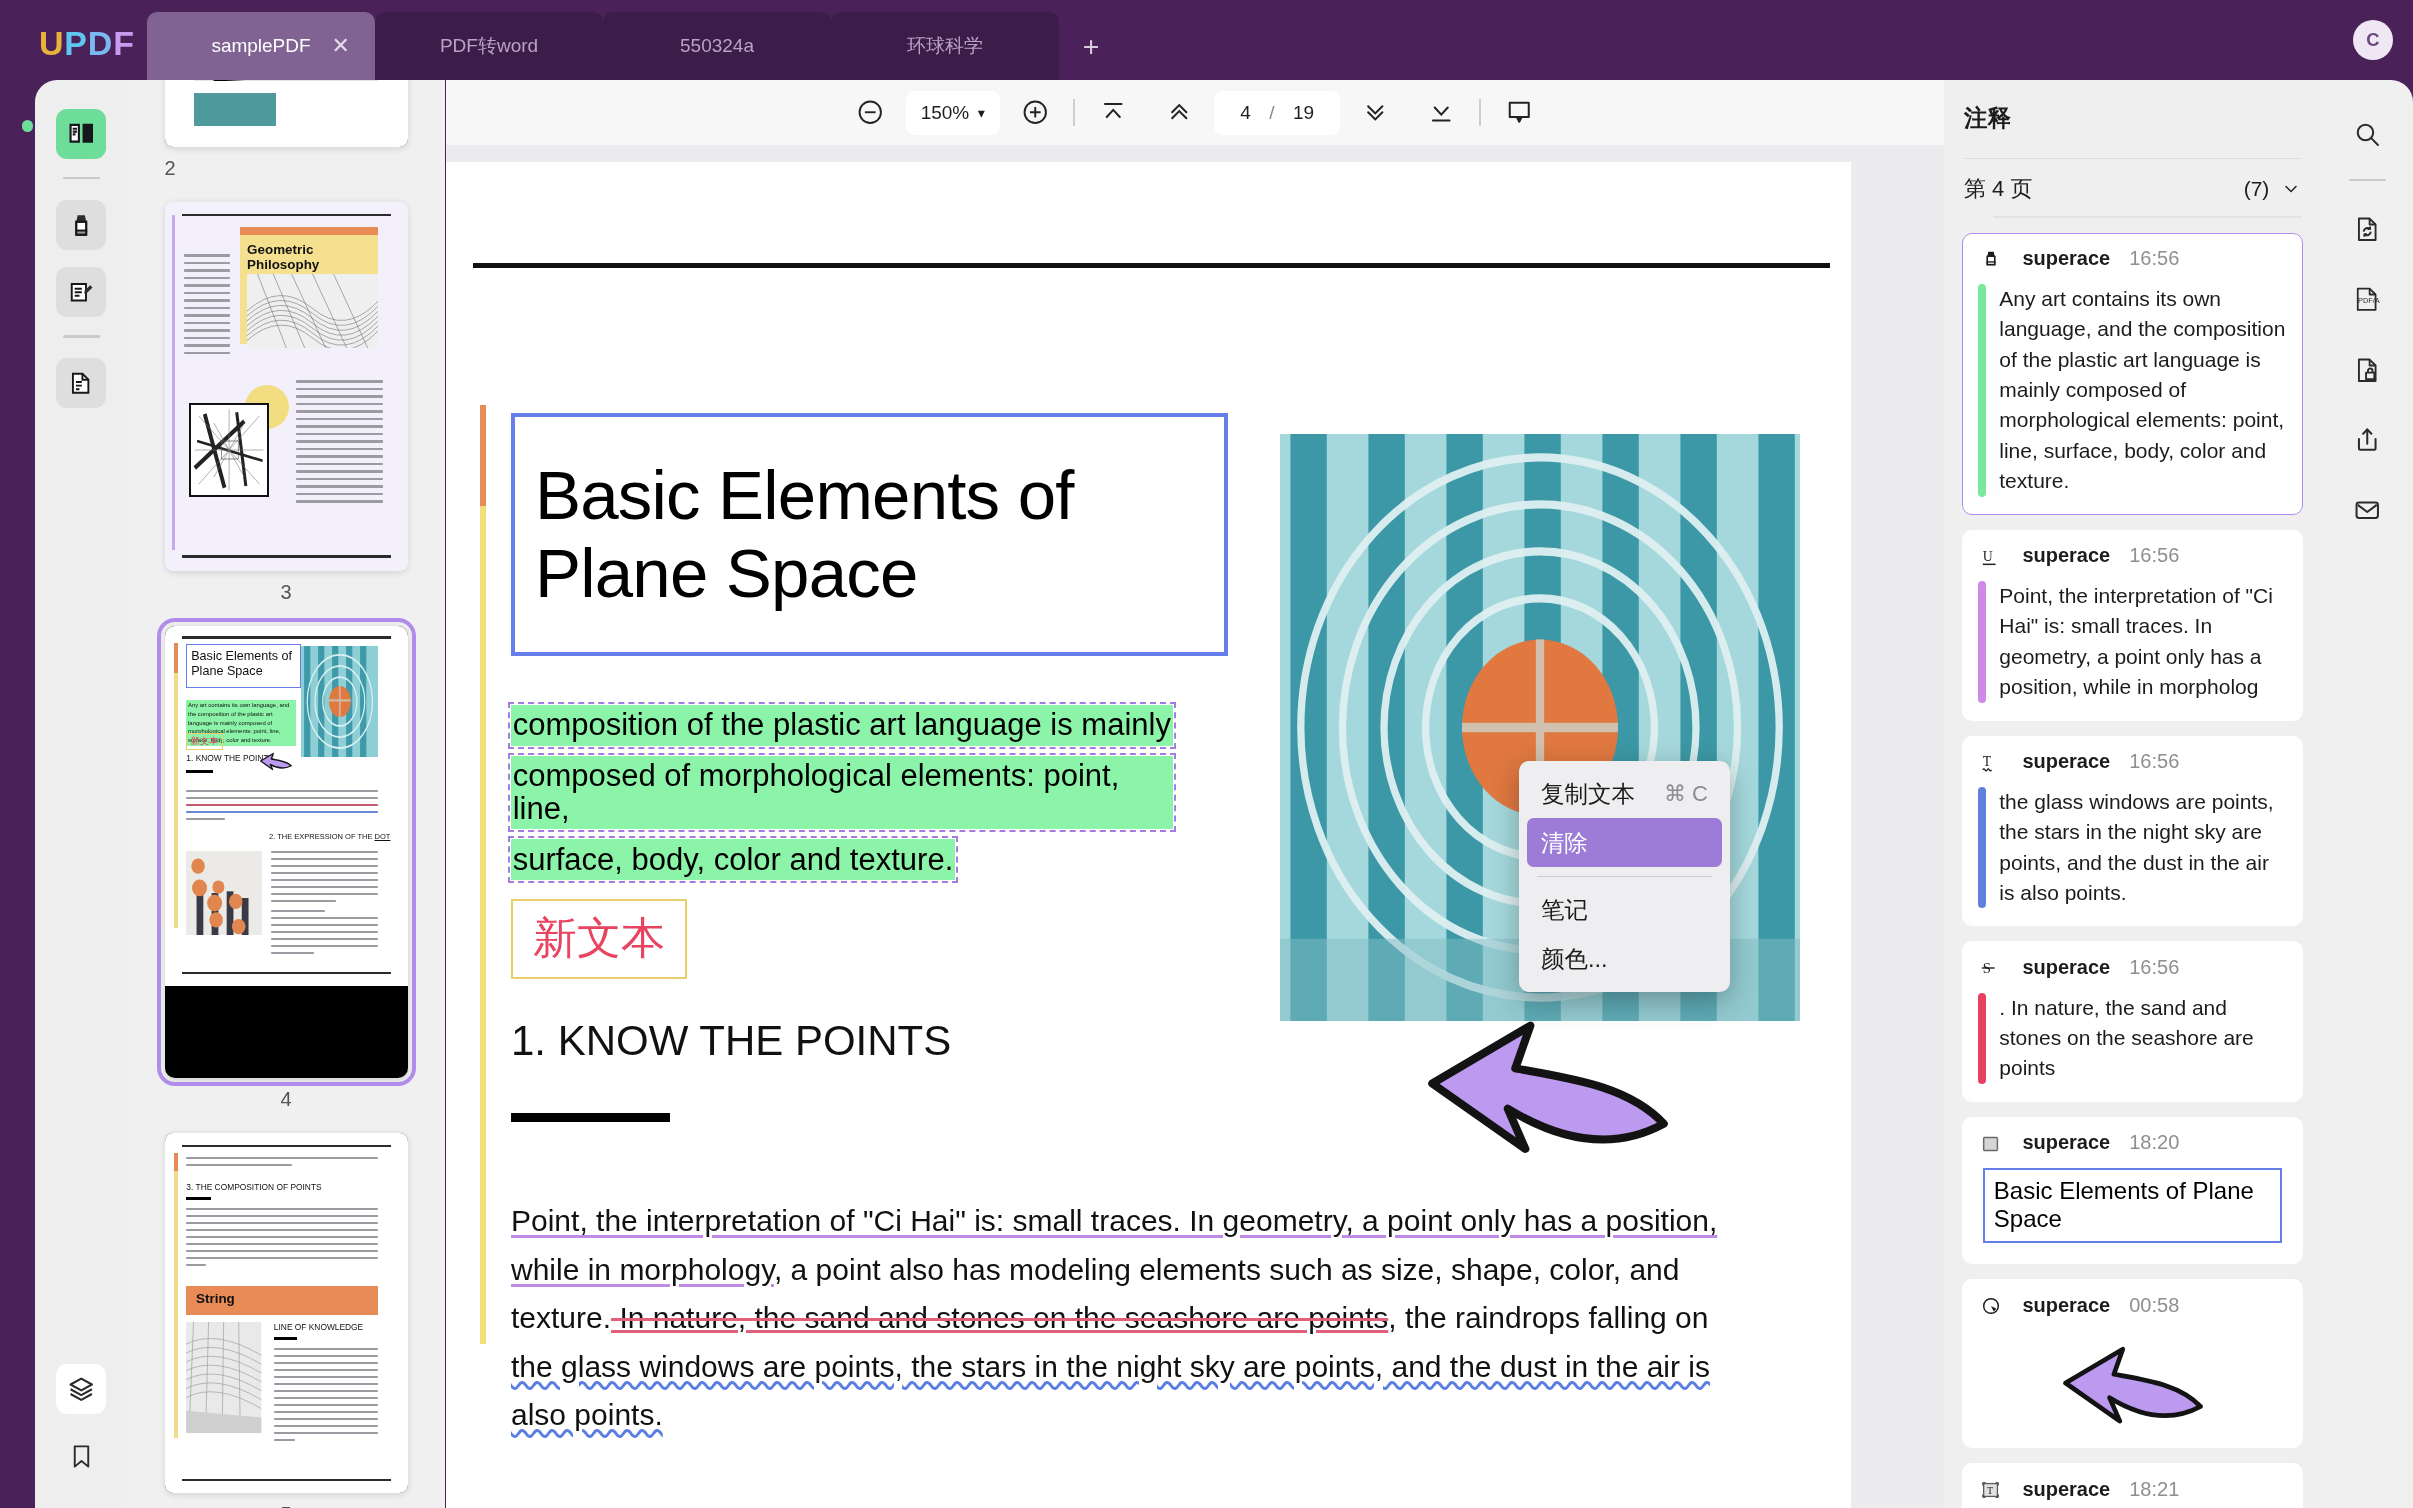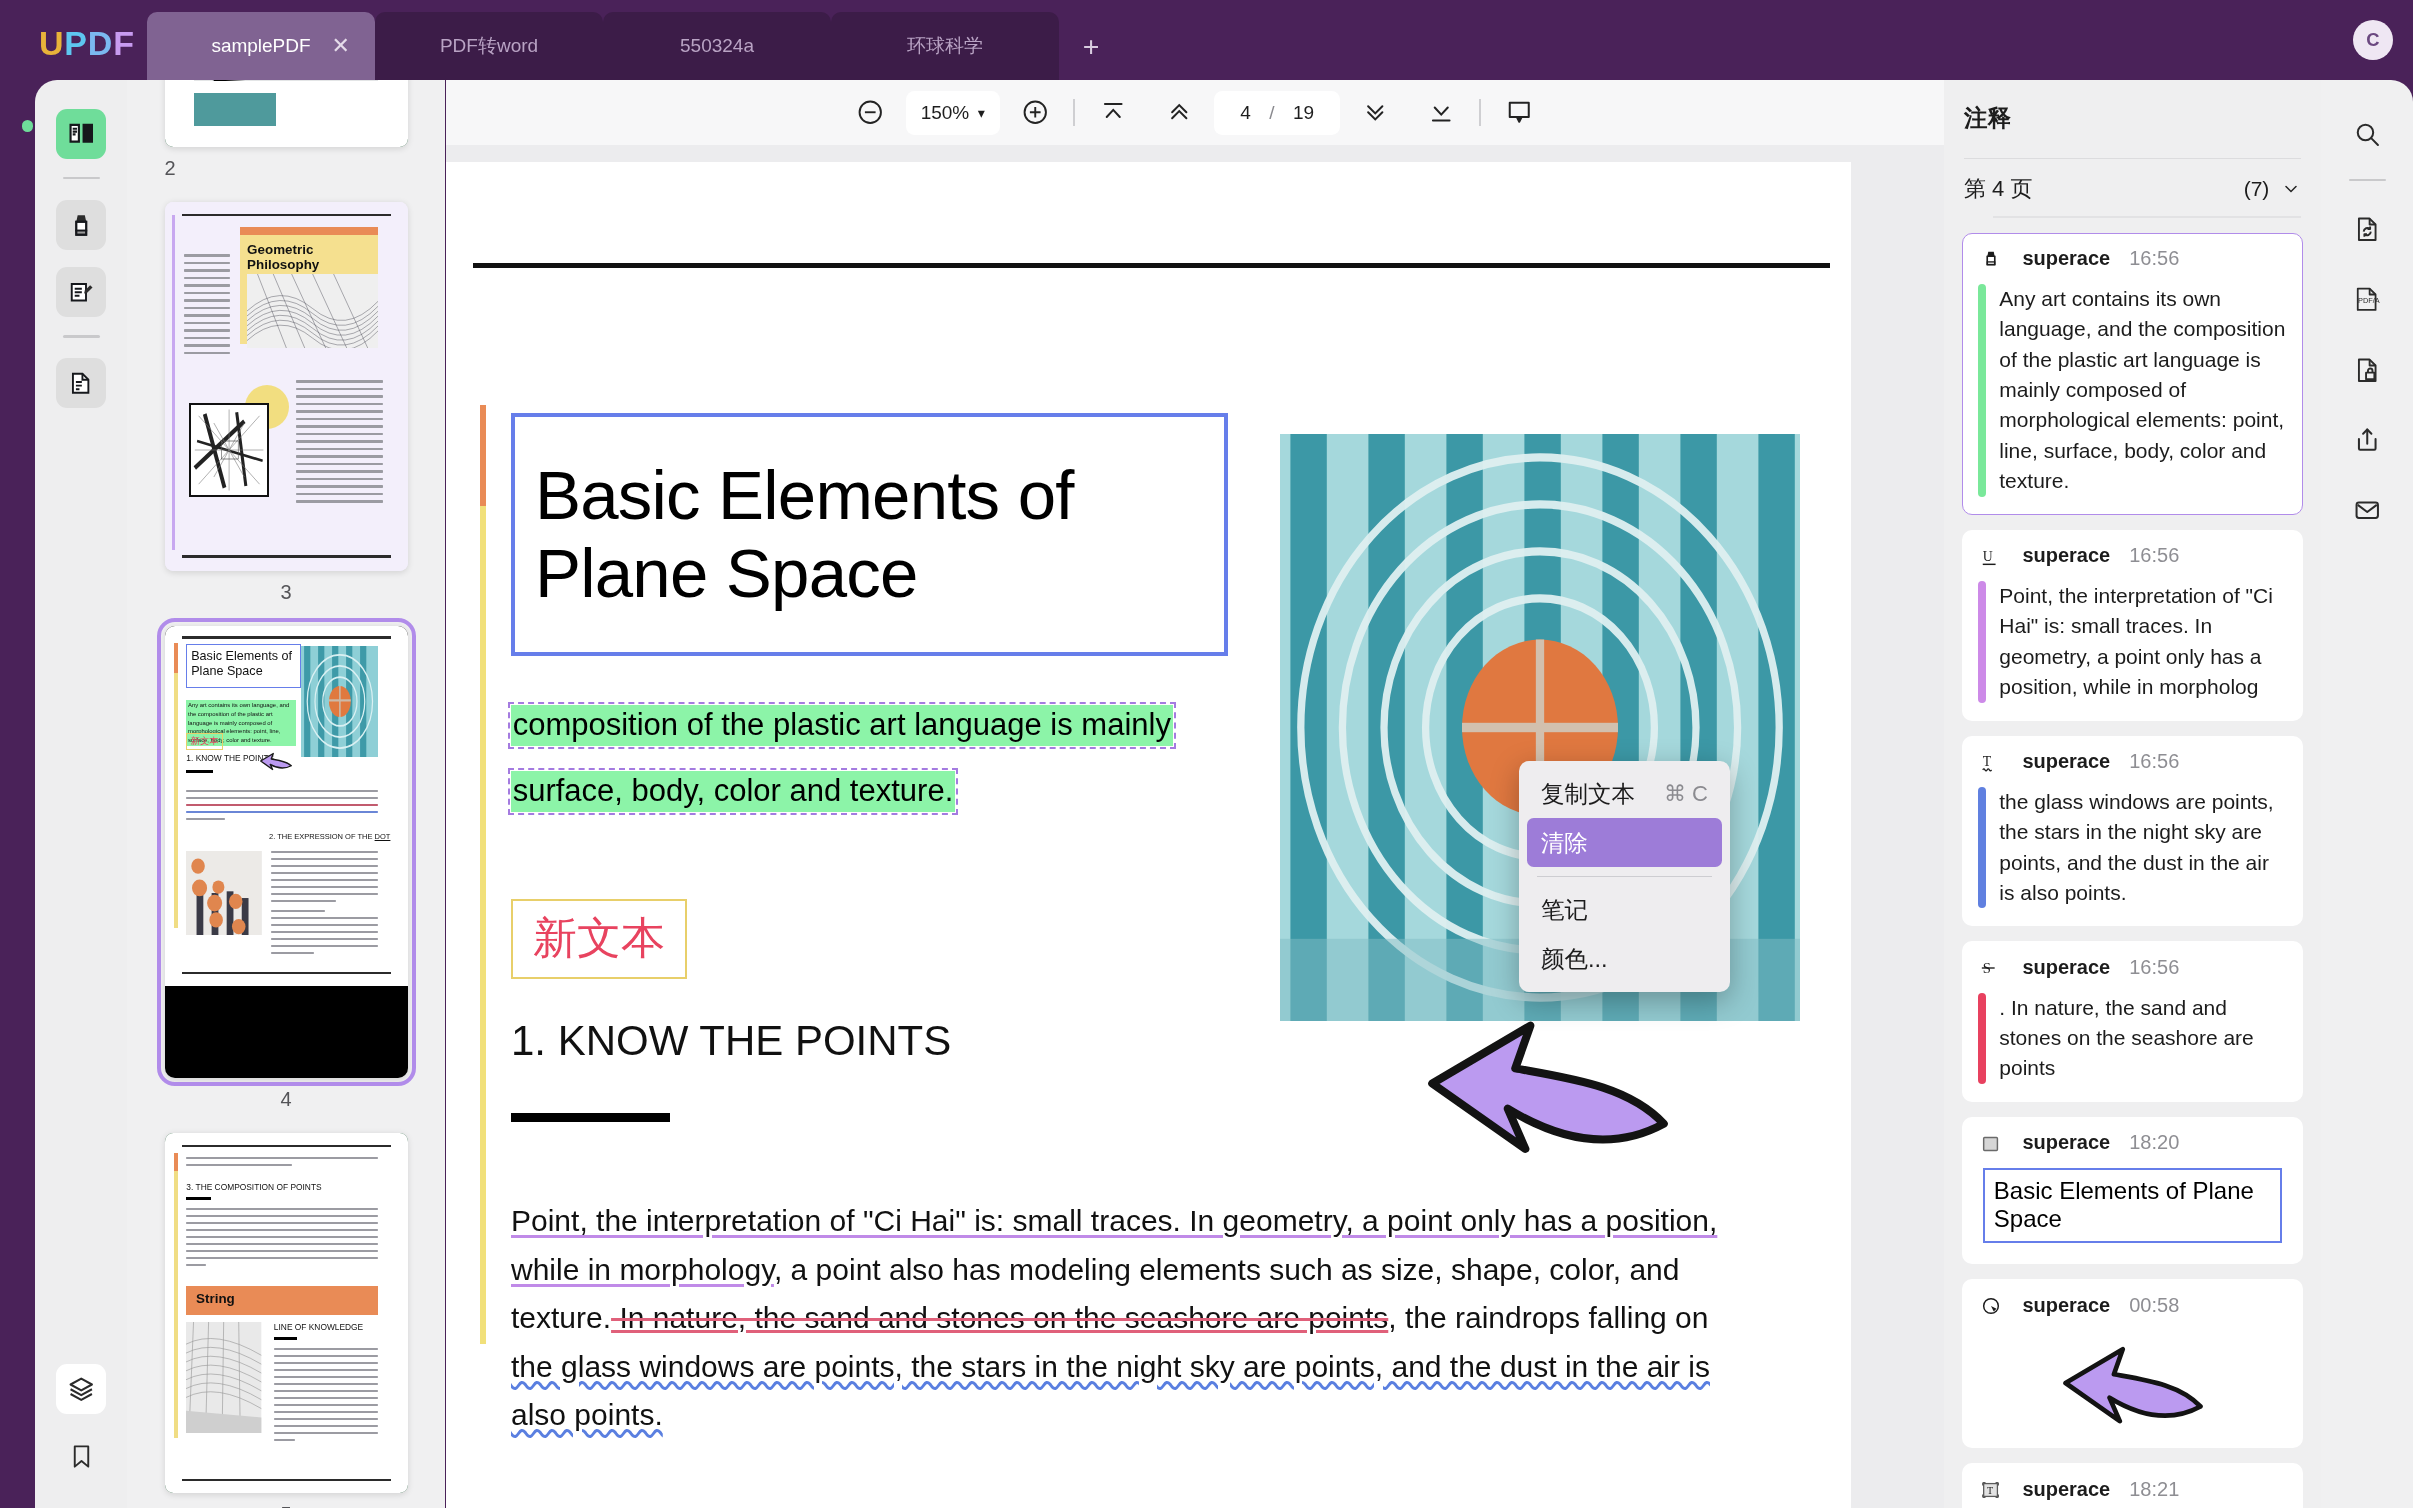--- a/index.html
+++ b/index.html
@@ -699,21 +699,21 @@
             <circle cx="50" cy="50" r="15" fill="#e07840"></circle>
             <rect x="35" y="49.2" width="30" height="1.6" fill="#d2c0ae"></rect>
             <rect x="49.2" y="35" width="1.6" height="30" fill="#d2c0ae"></rect>
             <rect x="0" y="86" width="100" height="14" fill="#7fbcc4" opacity=".5"></rect>
           </svg>
         </div>
 
         <div class="hl-block">
           <br>
           <div class="hl-line">composition of the plastic art language is mainly</div><br>
-          <br>
+          <div class="hl-line">composed of morphological elements: point, line,</div><br>
           <div class="hl-line">surface, body, color and texture.</div>
         </div>
 
         <div class="newtext-box">新文本</div>
 
         <div class="h2-know">1. KNOW THE POINTS</div>
         <div class="h2-rule"></div>
 
         <div class="arrow-doc">
           <svg width="268" height="151" viewBox="0 0 100 60">

